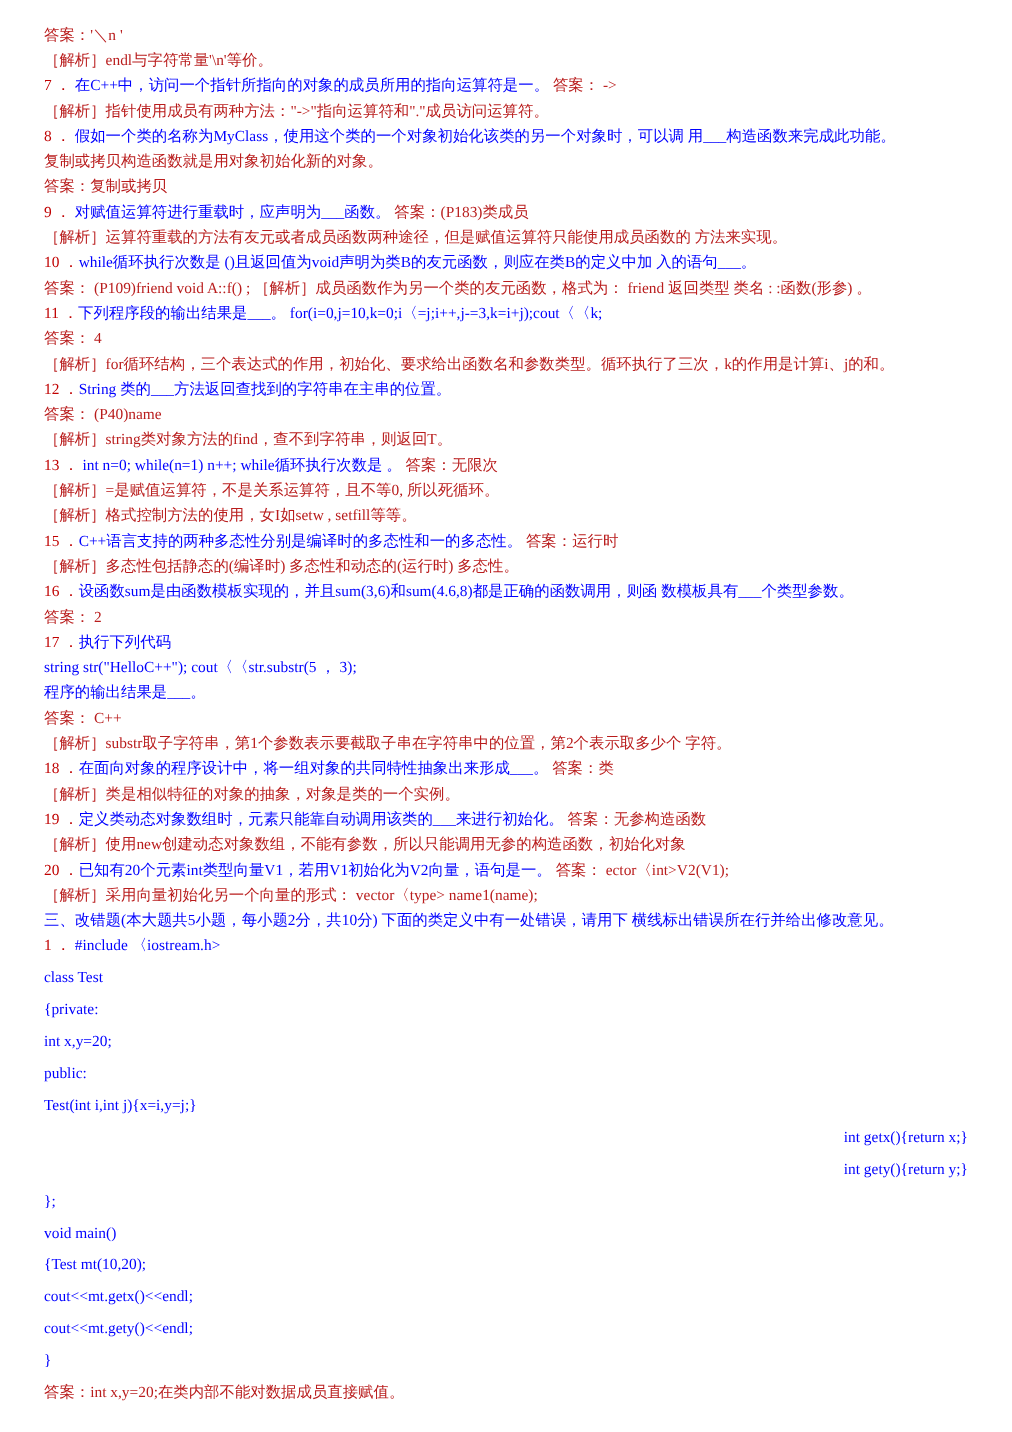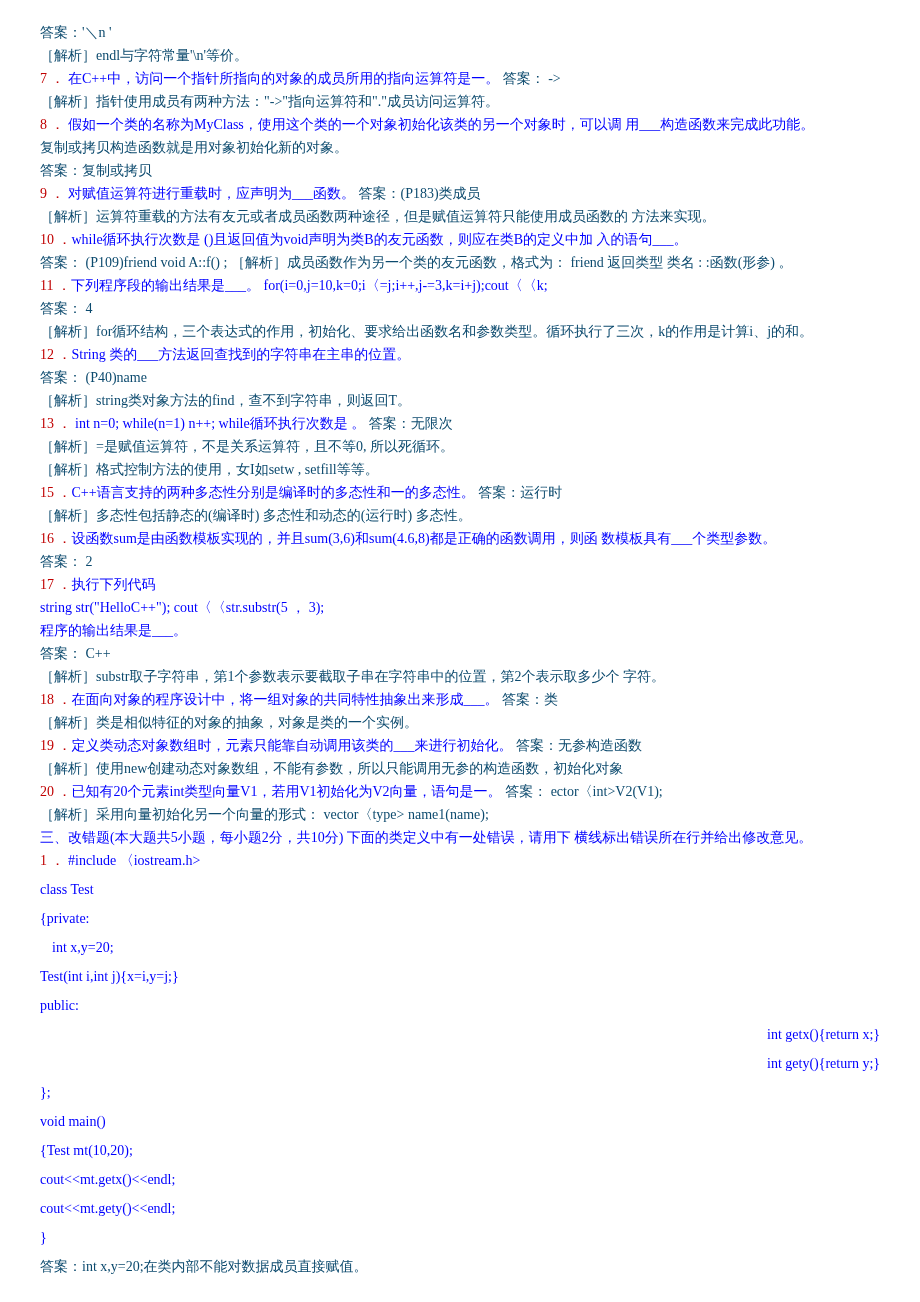--- a/index.html
+++ b/index.html
@@ -1,18 +1,18 @@
 <!DOCTYPE html>
 <html><head>
 <meta charset="utf-8">
 <style>
 body{font-family:"SimSun","宋体",serif;font-size:14px;line-height:1.5;background:#fff;color:#333;margin:0;padding:20px 40px;width:840px}
 p{margin:2px 0}
 .red{color:#c00000}
-.green{color:#0c4a6e}
+.green{color:#b91c1c}
 .blue{color:#0000ff}
 .code{font-family:"Times New Roman",serif}
 </style>
 </head>
 <body>
 
 <div id="content">
     <p class="green">答案：'＼n '</p>
     <p class="green">［解析］endl与字符常量'\n'等价。</p>
     <p><span class="red">7 ．</span><span class="blue">  在C++中，访问一个指针所指向的对象的成员所用的指向运算符是一。</span><span class="green">  答案： -&gt;</span></p>
@@ -45,23 +45,23 @@
     <p><span class="red">18 ．</span><span class="blue">在面向对象的程序设计中，将一组对象的共同特性抽象出来形成___。</span><span class="green">  答案：类</span></p>
     <p class="green">［解析］类是相似特征的对象的抽象，对象是类的一个实例。</p>
     <p><span class="red">19 ．</span><span class="blue">定义类动态对象数组时，元素只能靠自动调用该类的___来进行初始化。</span><span class="green"> 答案：无参构造函数</span></p>
     <p class="green">［解析］使用new创建动态对象数组，不能有参数，所以只能调用无参的构造函数，初始化对象</p>
     <p><span class="red">20 ．</span><span class="blue">已知有20个元素int类型向量V1，若用V1初始化为V2向量，语句是一。</span><span class="green">  答案： ector〈int&gt;V2(V1);</span></p>
     <p class="green">［解析］采用向量初始化另一个向量的形式： vector〈type&gt; name1(name);</p>
     <p class="blue">三、改错题(本大题共5小题，每小题2分，共10分) 下面的类定义中有一处错误，请用下 横线标出错误所在行并给出修改意见。</p>
     <p><span class="red">1 ．</span><span class="blue code">  #include 〈iostream.h&gt;</span></p>
     <p class="blue code" style="margin: 8px 0px; font-family: Liberation Serif, serif;">class Test</p>
     <p class="blue code" style="margin: 8px 0px;">{private:</p>
-    <p class="blue code" style="margin: 8px 12px;">int x,y=20;</p>
+    <p class="blue code" style="margin: 8px 0px;">int x,y=20;</p>
+    <p class="blue code" style="margin: 8px 0px;">public:</p>
     <p class="blue code" style="margin: 8px 0px;">Test(int i,int j){x=i,y=j;}</p>
-    <p class="blue code" style="margin: 8px 0px;">public:</p>
     <p class="blue code" style="margin: 8px 0px; text-align: right;">int getx(){return x;}</p>
     <p class="blue code" style="margin: 8px 0px; text-align: right;">int gety(){return y;}</p>
     <p class="blue code" style="margin: 8px 0px;">};</p>
     <p class="blue code" style="margin: 8px 0px;">void main()</p>
     <p class="blue code" style="margin: 8px 0px;">{Test mt(10,20);</p>
     <p class="blue code" style="margin: 8px 0px;">cout&lt;&lt;mt.getx()&lt;&lt;endl;</p>
     <p class="blue code" style="margin: 8px 0px;">cout&lt;&lt;mt.gety()&lt;&lt;endl;</p>
     <p class="blue code" style="margin: 8px 0px;">}</p>
     <p class="green">答案：int x,y=20;在类内部不能对数据成员直接赋值。</p>
   </div>

